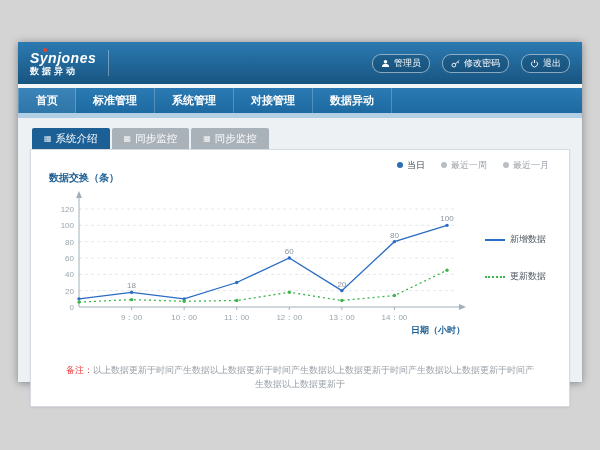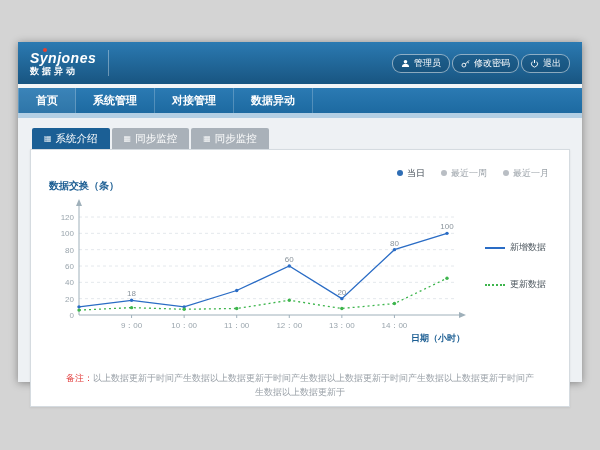--- a/index.html
+++ b/index.html
@@ -19,21 +19,21 @@
     height:42px; flex:0 0 42px;
     background:linear-gradient(#2b7ab2,#185581);
     display:flex; align-items:center; padding:0 12px;
   }
   .logo-block { display:flex; flex-direction:column; line-height:1.15; }
   .logo { color:#fff; font-style:italic; font-weight:bold; font-size:14px; position:relative; letter-spacing:.5px; }
   .logo::after { content:""; position:absolute; top:-2px; left:13px; width:4px; height:4px; background:#e8402f; border-radius:50%; }
   .logo-sub { color:#fff; font-size:9px; font-weight:bold; letter-spacing:3px; }
   .hdr-divider { width:1px; height:26px; background:rgba(255,255,255,.35); margin:0 12px; }
   .app-title { color:#fff; font-size:15px; letter-spacing:2px; }
-  .header-right { margin-left:auto; display:flex; gap:2px; align-items:center; }
+  .header-right { margin-left:auto; display:flex; gap:12px; align-items:center; }
   .hbtn {
     display:flex; align-items:center; gap:4px; cursor:pointer;
     font-size:9px; color:#fff; border:1px solid rgba(255,255,255,.5);
     background:rgba(8,48,76,.25); border-radius:9px; padding:2px 8px; white-space:nowrap;
   }
   .hbtn svg { width:9px; height:9px; display:block; }
   
   .header-gap { height:4px; flex:0 0 4px; background:#f3f6f8; }
   .nav { height:25px; flex:0 0 25px; background:linear-gradient(#2b7ab3,#1d6aa1); display:flex; }
   .nav a {
@@ -50,21 +50,21 @@
     background:#a9b1b9; border-radius:2px 2px 0 0;
     display:flex; align-items:center; gap:4px; cursor:pointer;
   }
   .tab .tab-ico { font-size:8px; opacity:.9; }
   .tab.active { background:#1b5f95; }
   .panel {
     background:#fff; border:1px solid #d5dbe0; height:258px;
     padding:6px 14px 0; box-shadow:0 1px 2px rgba(0,0,0,.08);
   }
   
-  .filter-row { display:flex; justify-content:flex-end; gap:16px; padding:4px 6px 0 0; height:14px;margin-top:8px; }
+  .filter-row { display:flex; justify-content:flex-end; gap:16px; padding:4px 6px 0 0; height:14px; }
   .filter { display:flex; align-items:center; gap:4px; font-size:9px; color:#9aa1a8; cursor:pointer; }
   .filter .dot { width:6px; height:6px; border-radius:50%; }
   .filter.active { color:#3c4650; }
   .ylabel { font-size:10px; color:#1c5e93; font-weight:bold; margin:1px 0 0 4px; }
   .chart-row { display:flex; align-items:center; gap:10px; }
   .chart-svg { flex:0 0 auto; font-family:"Liberation Sans","DejaVu Sans",sans-serif; }
   .series-legend { display:flex; flex-direction:column; gap:24px; margin-top:-6px; }
   .series-item { display:flex; align-items:center; gap:5px; font-size:9px; color:#4a545c; cursor:pointer; white-space:nowrap; }
   .line-sample { width:20px; height:0; border-top:2px solid; }
   .line-sample.dotted { border-top-style:dotted; }
@@ -110,20 +110,21 @@
         </span>
         <span>退出</span>
       </div>
     </div>
   </div>
 
   <div class="header-gap"></div>
 
   <div class="nav">
     <a>首页</a>
+    <a>标准管理</a>
     <a>系统管理</a>
     <a>对接管理</a>
     <a>数据异动</a>
   </div>
   <div class="nav-strip"></div>
 
   <div class="content">
     <div class="tabs">
       <div class="tab active">
         <span class="tab-ico">▦</span>

